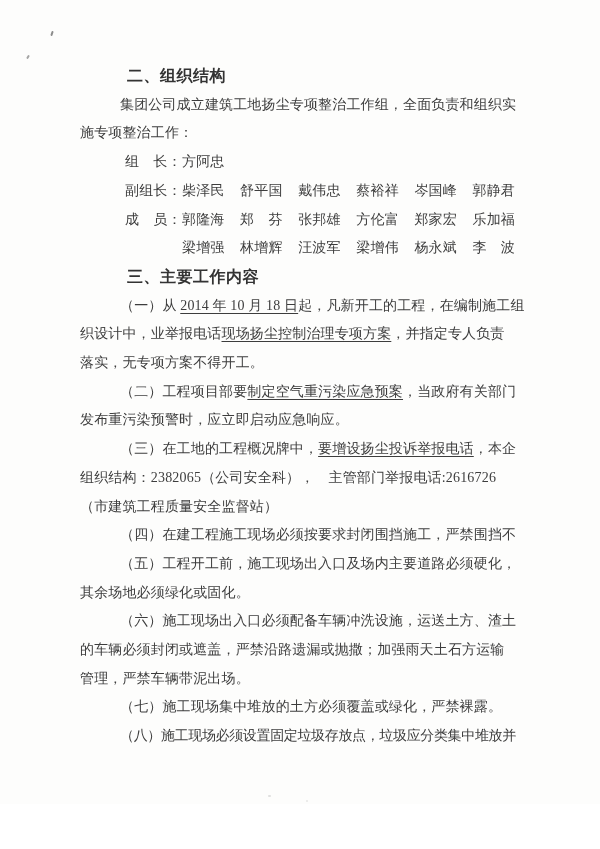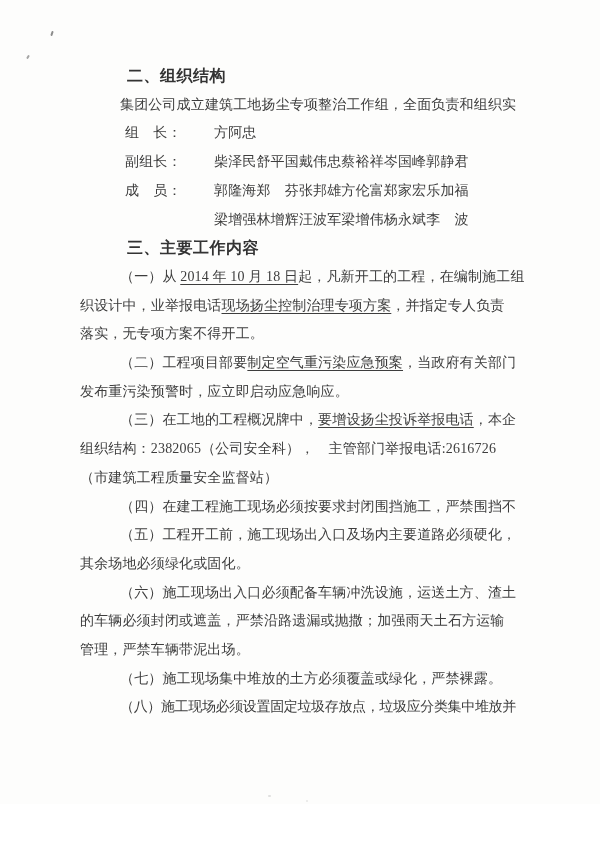--- a/index.html
+++ b/index.html
@@ -27,23 +27,23 @@
   .indent { padding-left: 40px; }
   .heading {
     font-family: "Liberation Sans", "DejaVu Sans", sans-serif;
     font-weight: bold;
     font-size: 16px;
     letter-spacing: 0.5px;
     padding-left: 47px;
     color: #333333;
   }
   .tight { letter-spacing: -0.35px; font-family: Liberation Serif, serif; }
-  .name-line { display: flex; padding-left: 45px; gap: 32px; }
+  .name-line { display: flex; padding-left: 45px; }
   .name-label { flex: 0 0 57px; }
-  .names { flex: 1; display: flex; }
+  .names { flex: 1; display: flex; justify-content: space-between; }
   .u {
     text-decoration: underline;
     text-underline-offset: 3px;
     text-decoration-thickness: 1px;
   }
   .num {
     font-weight: normal;
     letter-spacing: 0.2px;
   }
   
@@ -64,20 +64,21 @@
   <div class="speck speck-1"></div>
   <div class="speck speck-2"></div>
   <div class="speck speck-3"></div>
   <div class="speck speck-4"></div>
 
   <div class="content">
 
     <div class="line heading">二、组织结构</div>
 
     <div class="line indent">集团公司成立建筑工地扬尘专项整治工作组，全面负责和组织实</div>
+    <div class="line">施专项整治工作：</div>
 
     <div class="line name-line">
       <span class="name-label">组　长：</span>
       <span>方阿忠</span>
     </div>
 
     <div class="line name-line">
       <span class="name-label">副组长：</span>
       <span class="names">
         <span>柴泽民</span>

